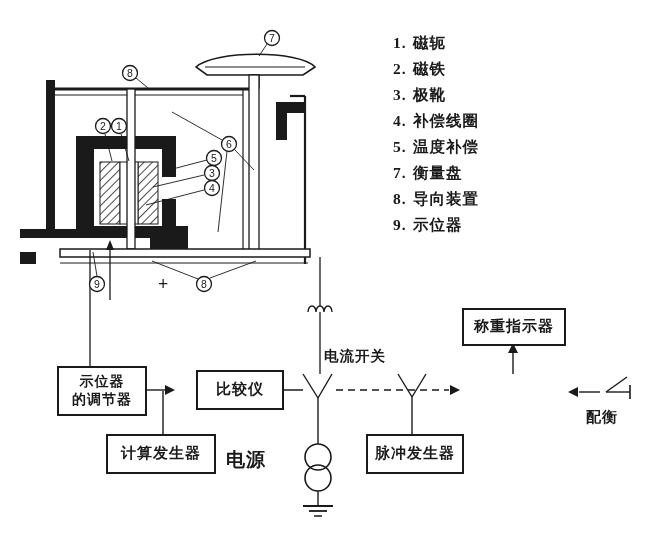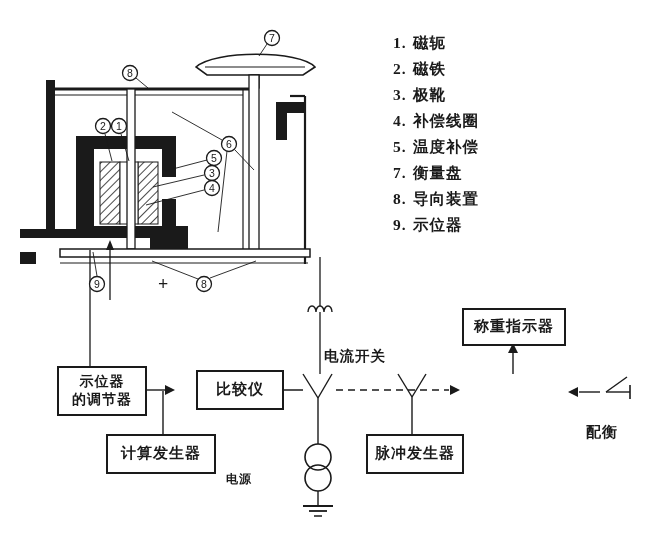--- a/index.html
+++ b/index.html
@@ -17,23 +17,23 @@
     text-align:left;font-size:15px;letter-spacing:1px;line-height:1.3;
     box-sizing:border-box;font-weight:600;
   }
   .box-regulator{left:57px;top:366px;width:90px;height:50px;font-size:14px;}
   .box-comparator{left:176px;top:370px;width:88px;height:40px;margin-left:20px;}
   .box-calc{left:106px;top:434px;width:110px;height:40px;}
   .box-pulse{left:366px;top:434px;width:98px;height:40px;}
   .box-weigh{left:462px;top:308px;width:104px;height:38px;}
   .box-result{left:462px;top:374px;width:104px;height:40px;}
   .float-label{position:absolute;font-weight:600;letter-spacing:1px;white-space:nowrap;}
-  .lbl-power{left:226px;top:471px;font-size:12px;}
+  .lbl-power{left:226px;top:447px;font-size:19px;}
   .lbl-current-switch{left:324px;top:347px;font-size:14.5px;}
-  .lbl-taring{left:586px;top:408px;font-size:15px;margin-top:15px;}
+  .lbl-taring{left:586px;top:408px;font-size:15px;}
   .watermark{
     position:absolute;left:381px;top:497px;font-size:15px;letter-spacing:1px;
     color:#9a9a9a;text-shadow:0 1px 0 #ffffff;white-space:nowrap;font-weight:600;
   }
   .watermark .dot{color:#cf3a2b;margin-right:2px;font-size:13px;}
 </style>
 </head>
 <body>
 
 <div class="stage">

